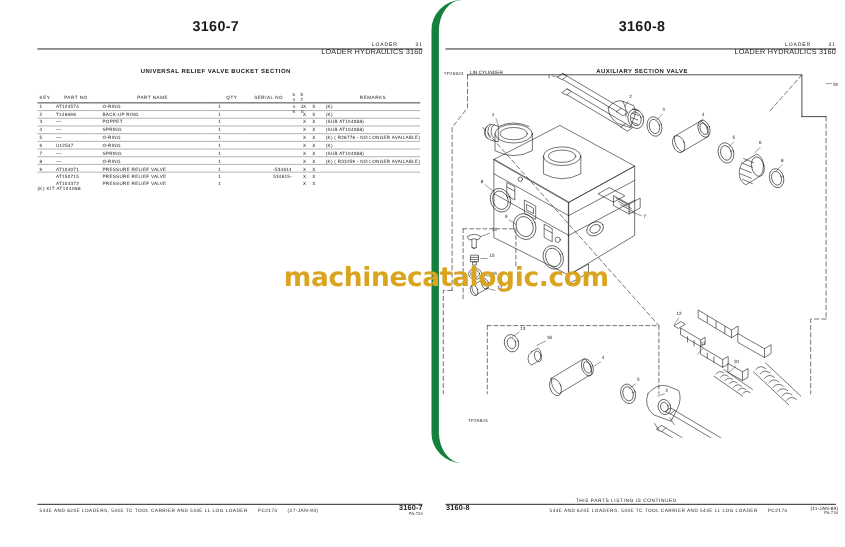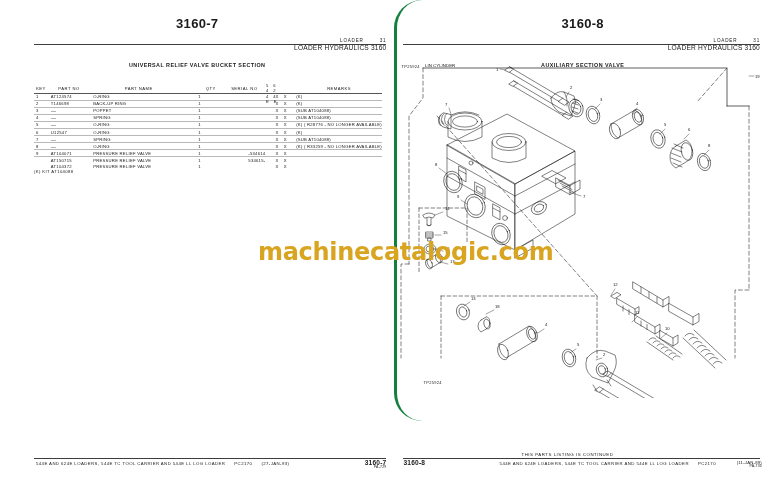--- a/index.html
+++ b/index.html
@@ -9,21 +9,21 @@
   body {
     width: 768px; height: 497px;
     font-family: "Liberation Sans", sans-serif;
     color: #1a1a1a;
     overflow: hidden;
     position: relative;
   }
   .spread { position: absolute; inset: 0; display: flex; }
   .page { position: relative; height: 421px; border-radius: 28px; }
   .page-left  { width: 396px; }
-  .page-right { width: 372px; border-left: 3px solid #15803d; }
+  .page-right { width: 372px; border-left: 7px solid #15803d; }
 
   
   .pg-num {
     position: absolute; left: 0; right: 0;
     text-align: center;
     font-weight: bold;
     font-size: 13px;
     letter-spacing: .3px;
   }
   .hdr-rule {

